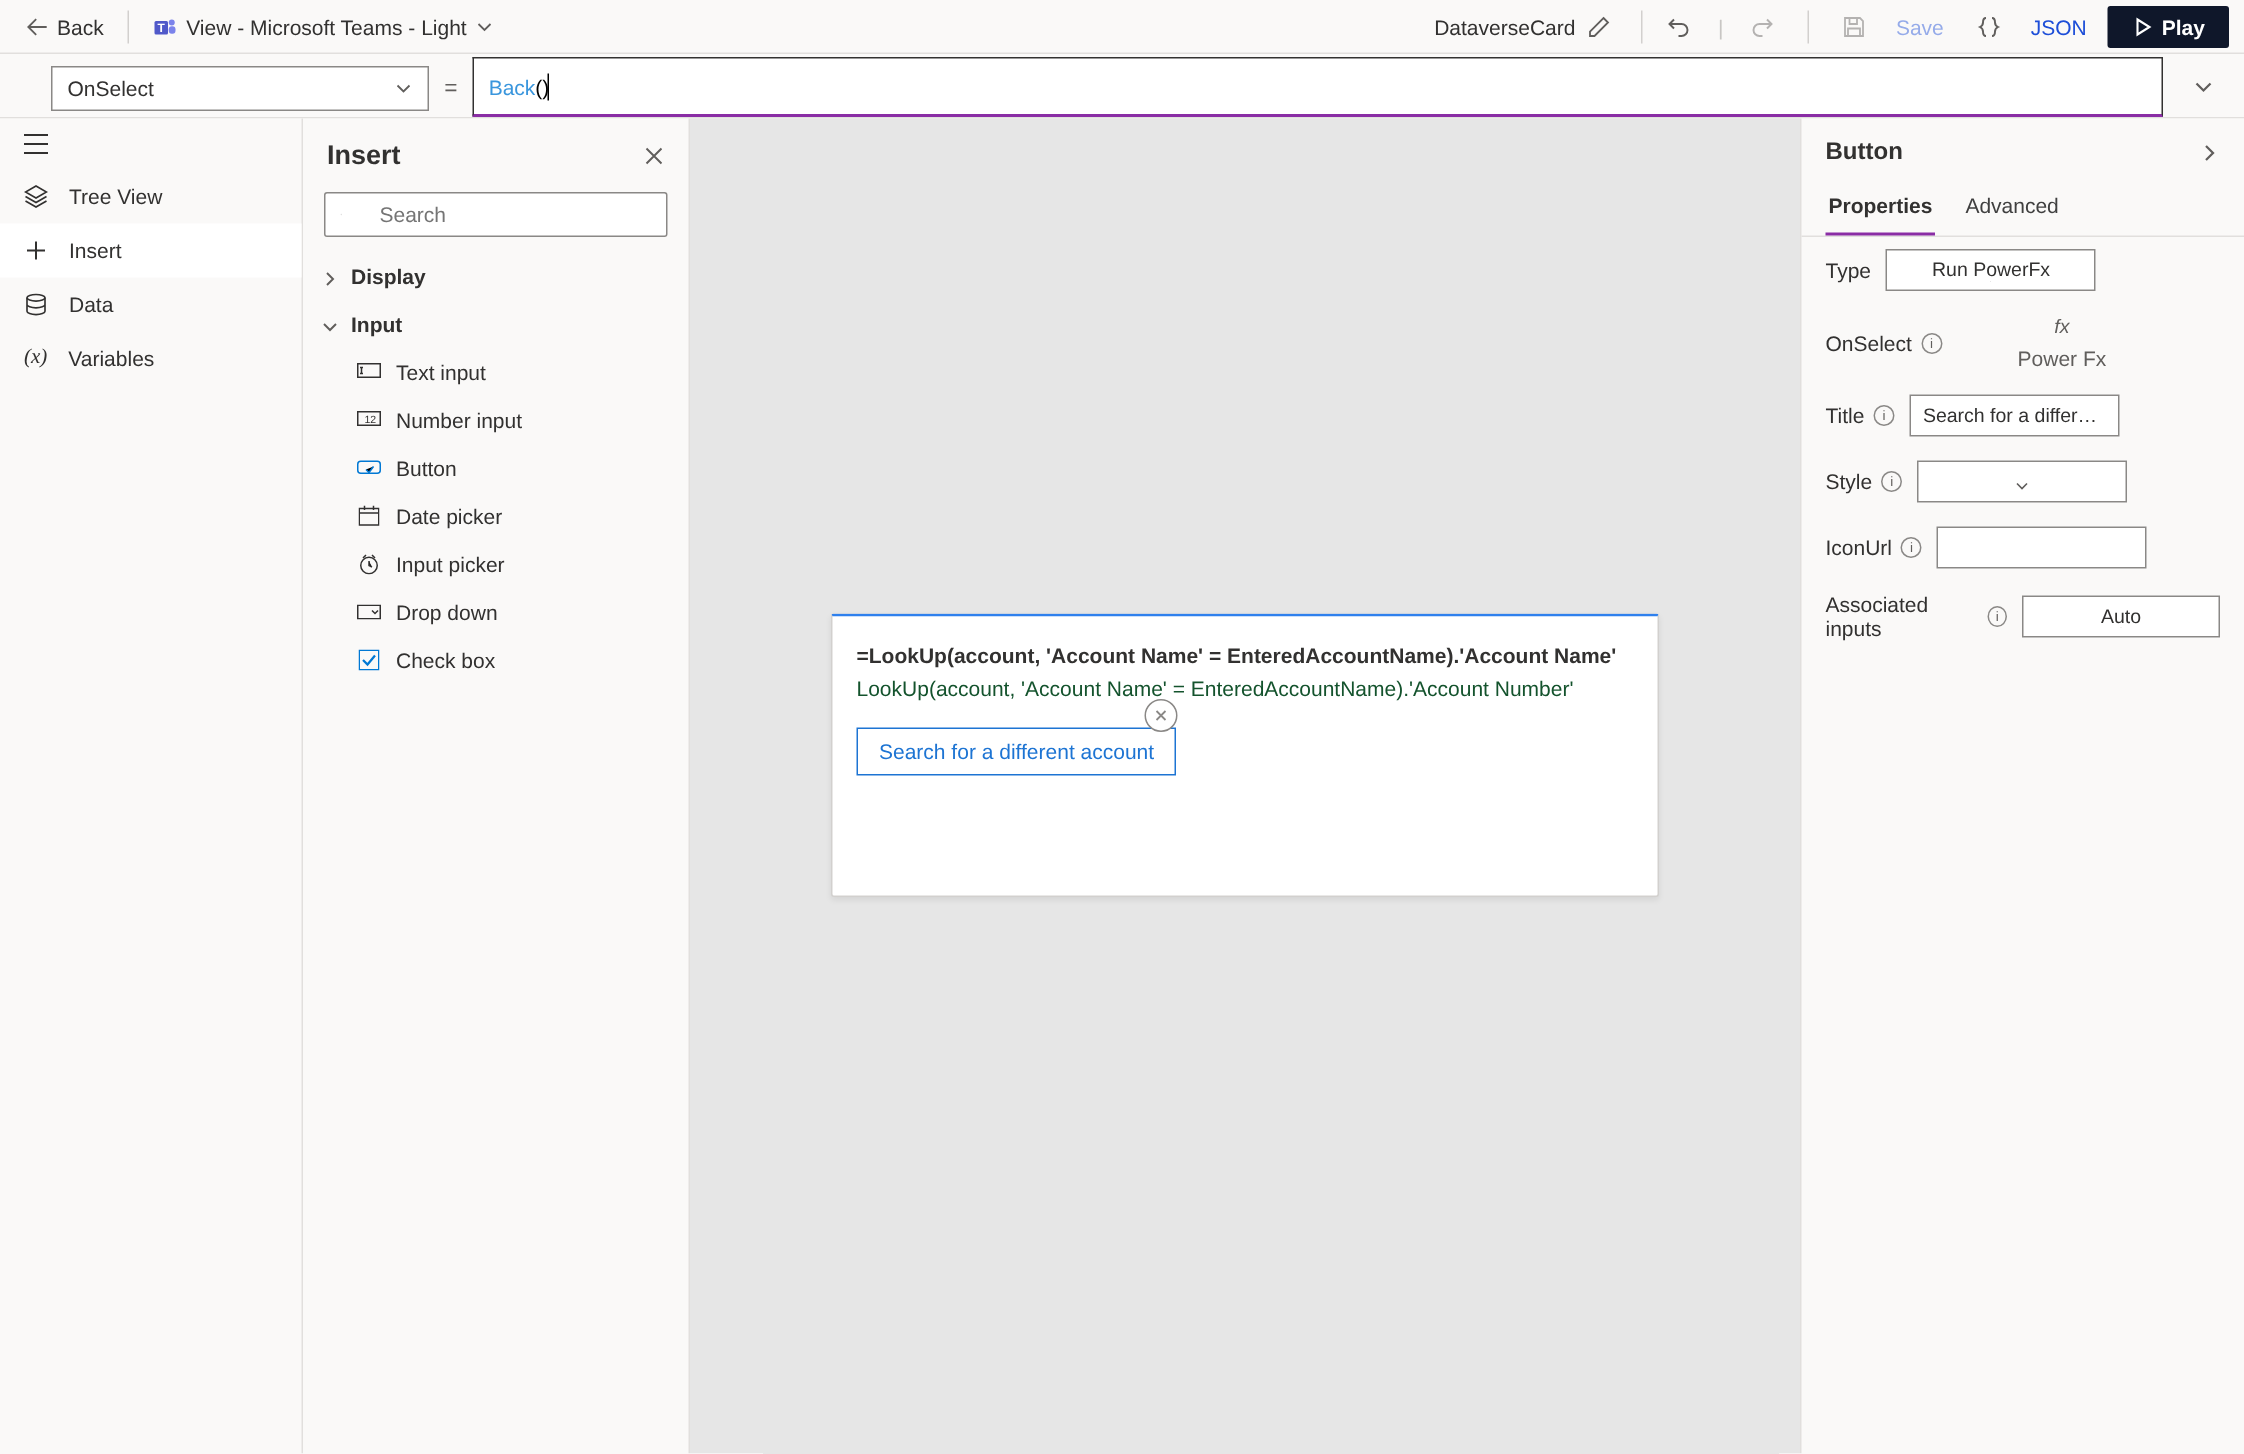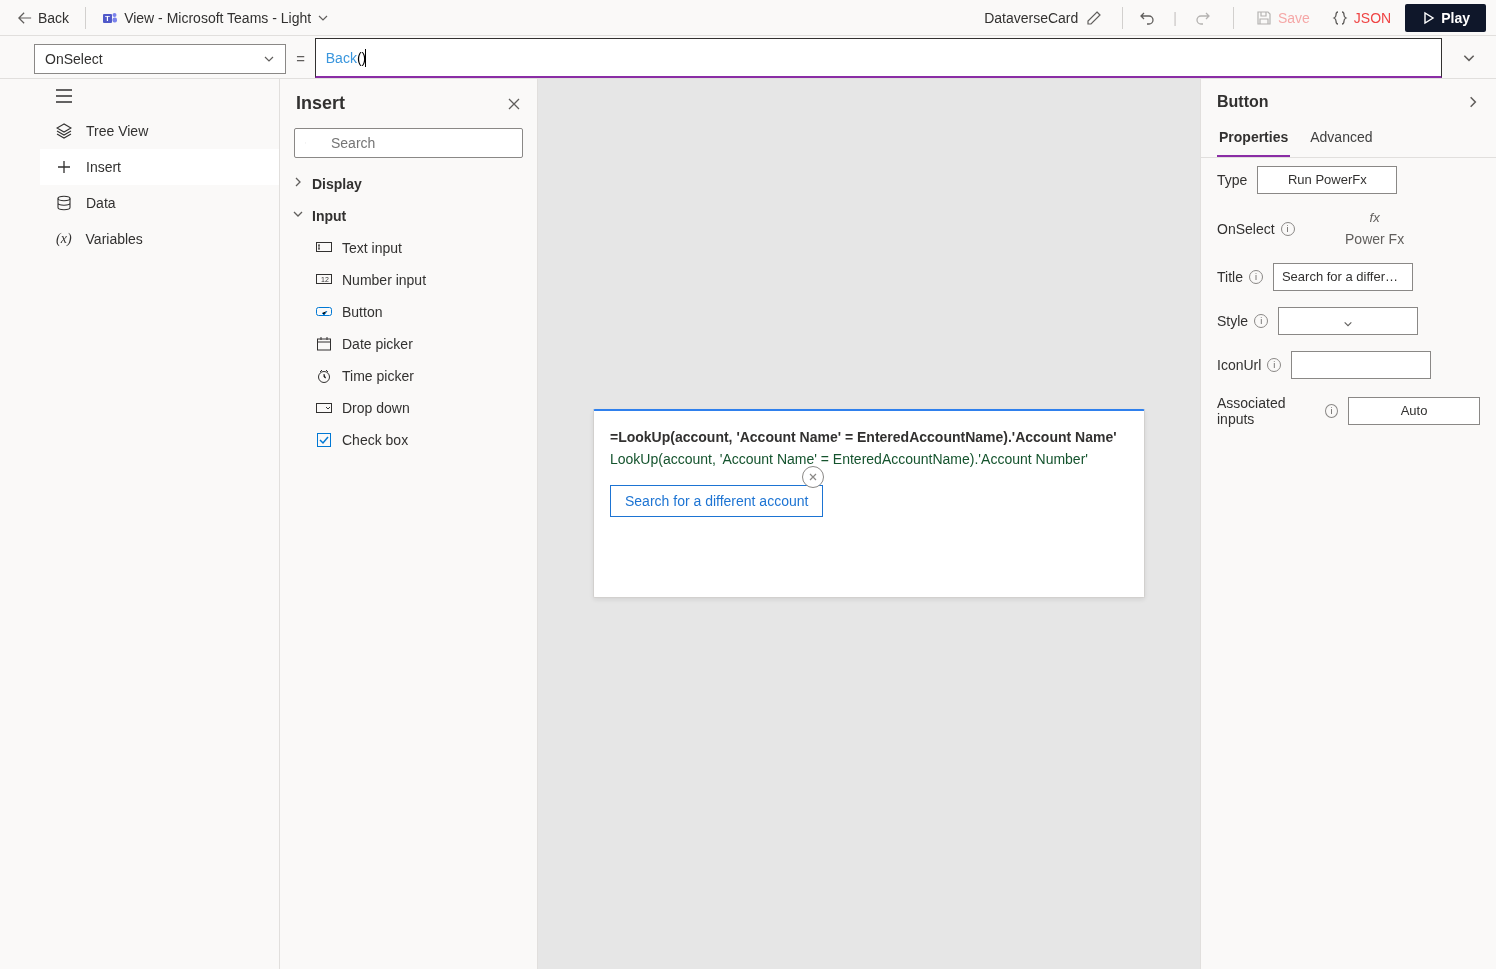--- a/index.html
+++ b/index.html
@@ -9,54 +9,54 @@
   
   .top-bar { display: flex; align-items: center; height: 36px; padding: 0 10px; border-bottom: 1px solid #e1dfdd; background: #faf9f8; }
   .back-btn { display: flex; align-items: center; gap: 6px; padding: 4px 8px; cursor: pointer; color: #323130; }
   .divider-v { width: 1px; height: 22px; background: #d2d0ce; margin: 0 8px; }
   .view-dd { display: flex; align-items: center; gap: 6px; padding: 4px 8px; cursor: pointer; }
   .teams-icon { width:16px; height:16px; display:inline-flex; align-items:center; justify-content:center; color:#5059c9; }
   .spacer { flex: 1; }
   .card-name { display:flex; align-items:center; gap:8px; padding: 0 12px; }
   .edit-icon { color:#605e5c; cursor:pointer; }
   .top-actions { display:flex; align-items:center; gap: 6px; }
-  .icon-btn { display:flex; align-items:center; gap:6px; padding: 5px 8px; cursor:pointer; color:#ef4444; border-radius:2px; }
+  .icon-btn { display:flex; align-items:center; gap:20px; padding: 5px 8px; cursor:pointer; color:#1d4ed8; border-radius:2px; }
   .icon-btn.disabled { opacity:0.45; cursor:default; }
   .play-btn { background:#0f172a; color:#fff; padding: 6px 16px; border-radius:2px; display:flex; align-items:center; gap:6px; cursor:pointer; font-weight:600; }
   .v-sep { width:1px; height:22px; background:#d2d0ce; margin: 0 8px; }
   .small-sep { color:#c8c6c4; padding:0 4px; }
 
   
   .formula-row { display:flex; align-items:stretch; height: 40px; padding: 0 10px; gap:10px; margin-top:2px; }
   .prop-dd { width: 252px; border:1px solid #8a8886; background:#fff; display:flex; align-items:center; padding: 0 10px; justify-content:space-between; cursor:pointer; margin-left:24px; margin-top: 2px; height: 30px; align-self:center; }
   .eq-sign { display:flex; align-items:center; color:#605e5c; font-style:italic; font-size:15px; }
   .formula-input { flex:1; border:1px solid #323130; border-bottom:2px solid #8a2da5; background:#fff; display:flex; align-items:center; padding: 0 10px; font-family: Consolas, monospace; font-size:14px; position:relative; }
   .fx-tok-func { color:#3a96dd; }
   .fx-tok-paren { color:#000; }
   .formula-cursor { display:inline-block; width:1px; height:18px; background:#000; margin-left:-1px; vertical-align:middle; animation:blink 1s step-end infinite; }
   @keyframes blink { 50% { opacity:0; } }
   .formula-expand { width:34px; display:flex; align-items:center; justify-content:center; cursor:pointer; color:#605e5c; }
 
   
   .main { flex:1; display:flex; min-height:0; border-top:1px solid #e1dfdd; }
 
   
-  .left-rail { width: 240px; border-right:1px solid #e1dfdd; background:#faf9f8; display:flex; flex-direction:column;margin-left:40px; }
+  .left-rail { width: 202px; border-right:1px solid #e1dfdd; background:#faf9f8; display:flex; flex-direction:column; }
   .hamburger-row { padding: 10px 16px; }
   .rail-item { display:flex; align-items:center; gap:14px; padding: 10px 16px; cursor:pointer; color:#323130; }
   .rail-item.active { background:#fff; border-left:0; }
 
   
   .insert-panel { width: 258px; border-right:1px solid #e1dfdd; background:#faf9f8; display:flex; flex-direction:column; }
   .panel-header { display:flex; align-items:center; justify-content:space-between; padding: 14px 16px 10px; }
   .panel-title { font-size:18px; font-weight:600; }
   .close-panel { cursor:pointer; color:#605e5c; }
   .search-box { margin: 4px 14px 10px; border:1px solid #8a8886; background:#fff; border-radius:2px; display:flex; align-items:center; padding: 6px 10px; gap:25px; }
   .search-box input { border:none; outline:none; flex:1; font-size:14px; background:transparent; }
-  .tree-group { padding: 8px 12px; display:flex; align-items:flex-start; gap:8px; cursor:pointer; font-weight:600; color:#323130; }
+  .tree-group { padding: 8px 12px; display:flex; align-items:flex-end; gap:8px; cursor:pointer; font-weight:600; color:#323130; }
   .tree-leaf { padding: 8px 12px 8px 36px; display:flex; align-items:center; gap:10px; cursor:pointer; color:#323130; }
   .leaf-icon { width:16px; display:flex; justify-content:center; color:#3a3a3a; }
 
   
   .canvas { flex:1; background:#e6e6e6; position:relative; overflow:hidden; }
   .card { position:absolute; left:50%; top:330px; transform:translateX(-50%); width:552px; background:#fff; border:1px solid #d2d0ce; border-top:2px solid #2f80ed; border-radius:2px; padding:18px 16px 80px; box-shadow:0 2px 4px rgba(0,0,0,0.08); }
   .card-line1 { font-weight:600; font-size:14px; margin-bottom:6px; color:#323130; }
   .card-line2 { font-size:14px; color:#14532d; margin-bottom:18px; }
   .card-button { display:inline-block; border:1.5px solid #1d74d3; color:#1d74d3; padding:7px 14px; font-size:14px; background:#fff; cursor:pointer; }
   .del-handle { position:absolute; top:55px; left:208px; width:22px; height:22px; border:1px solid #8a8886; border-radius:50%; background:#fff; display:flex; align-items:center; justify-content:center; color:#8a8886; cursor:pointer; font-size:12px; }
@@ -273,21 +273,21 @@
           </span>
         <span>Date picker</span>
       </div>
       <div class="tree-leaf">
         <span class="leaf-icon">
             <svg width="14" height="14" viewBox="0 0 14 14">
               <circle cx="7" cy="8" r="5.5" fill="none" stroke="#323130"></circle>
               <path stroke="#323130" d="M7 5v3l2 1M5 1l-2 2M9 1l2 2"></path>
             </svg>
           </span>
-        <span>Time picker</span>
+        <span>Input picker</span>
       </div>
       <div class="tree-leaf">
         <span class="leaf-icon">
             <svg width="16" height="10" viewBox="0 0 16 10">
               <rect x="0.5" y="0.5" width="15" height="9" fill="none" stroke="#323130"></rect>
               <path fill="none" stroke="#323130" d="M10 4l2 2 2-2"></path>
             </svg>
           </span>
         <span>Drop down</span>
       </div>

